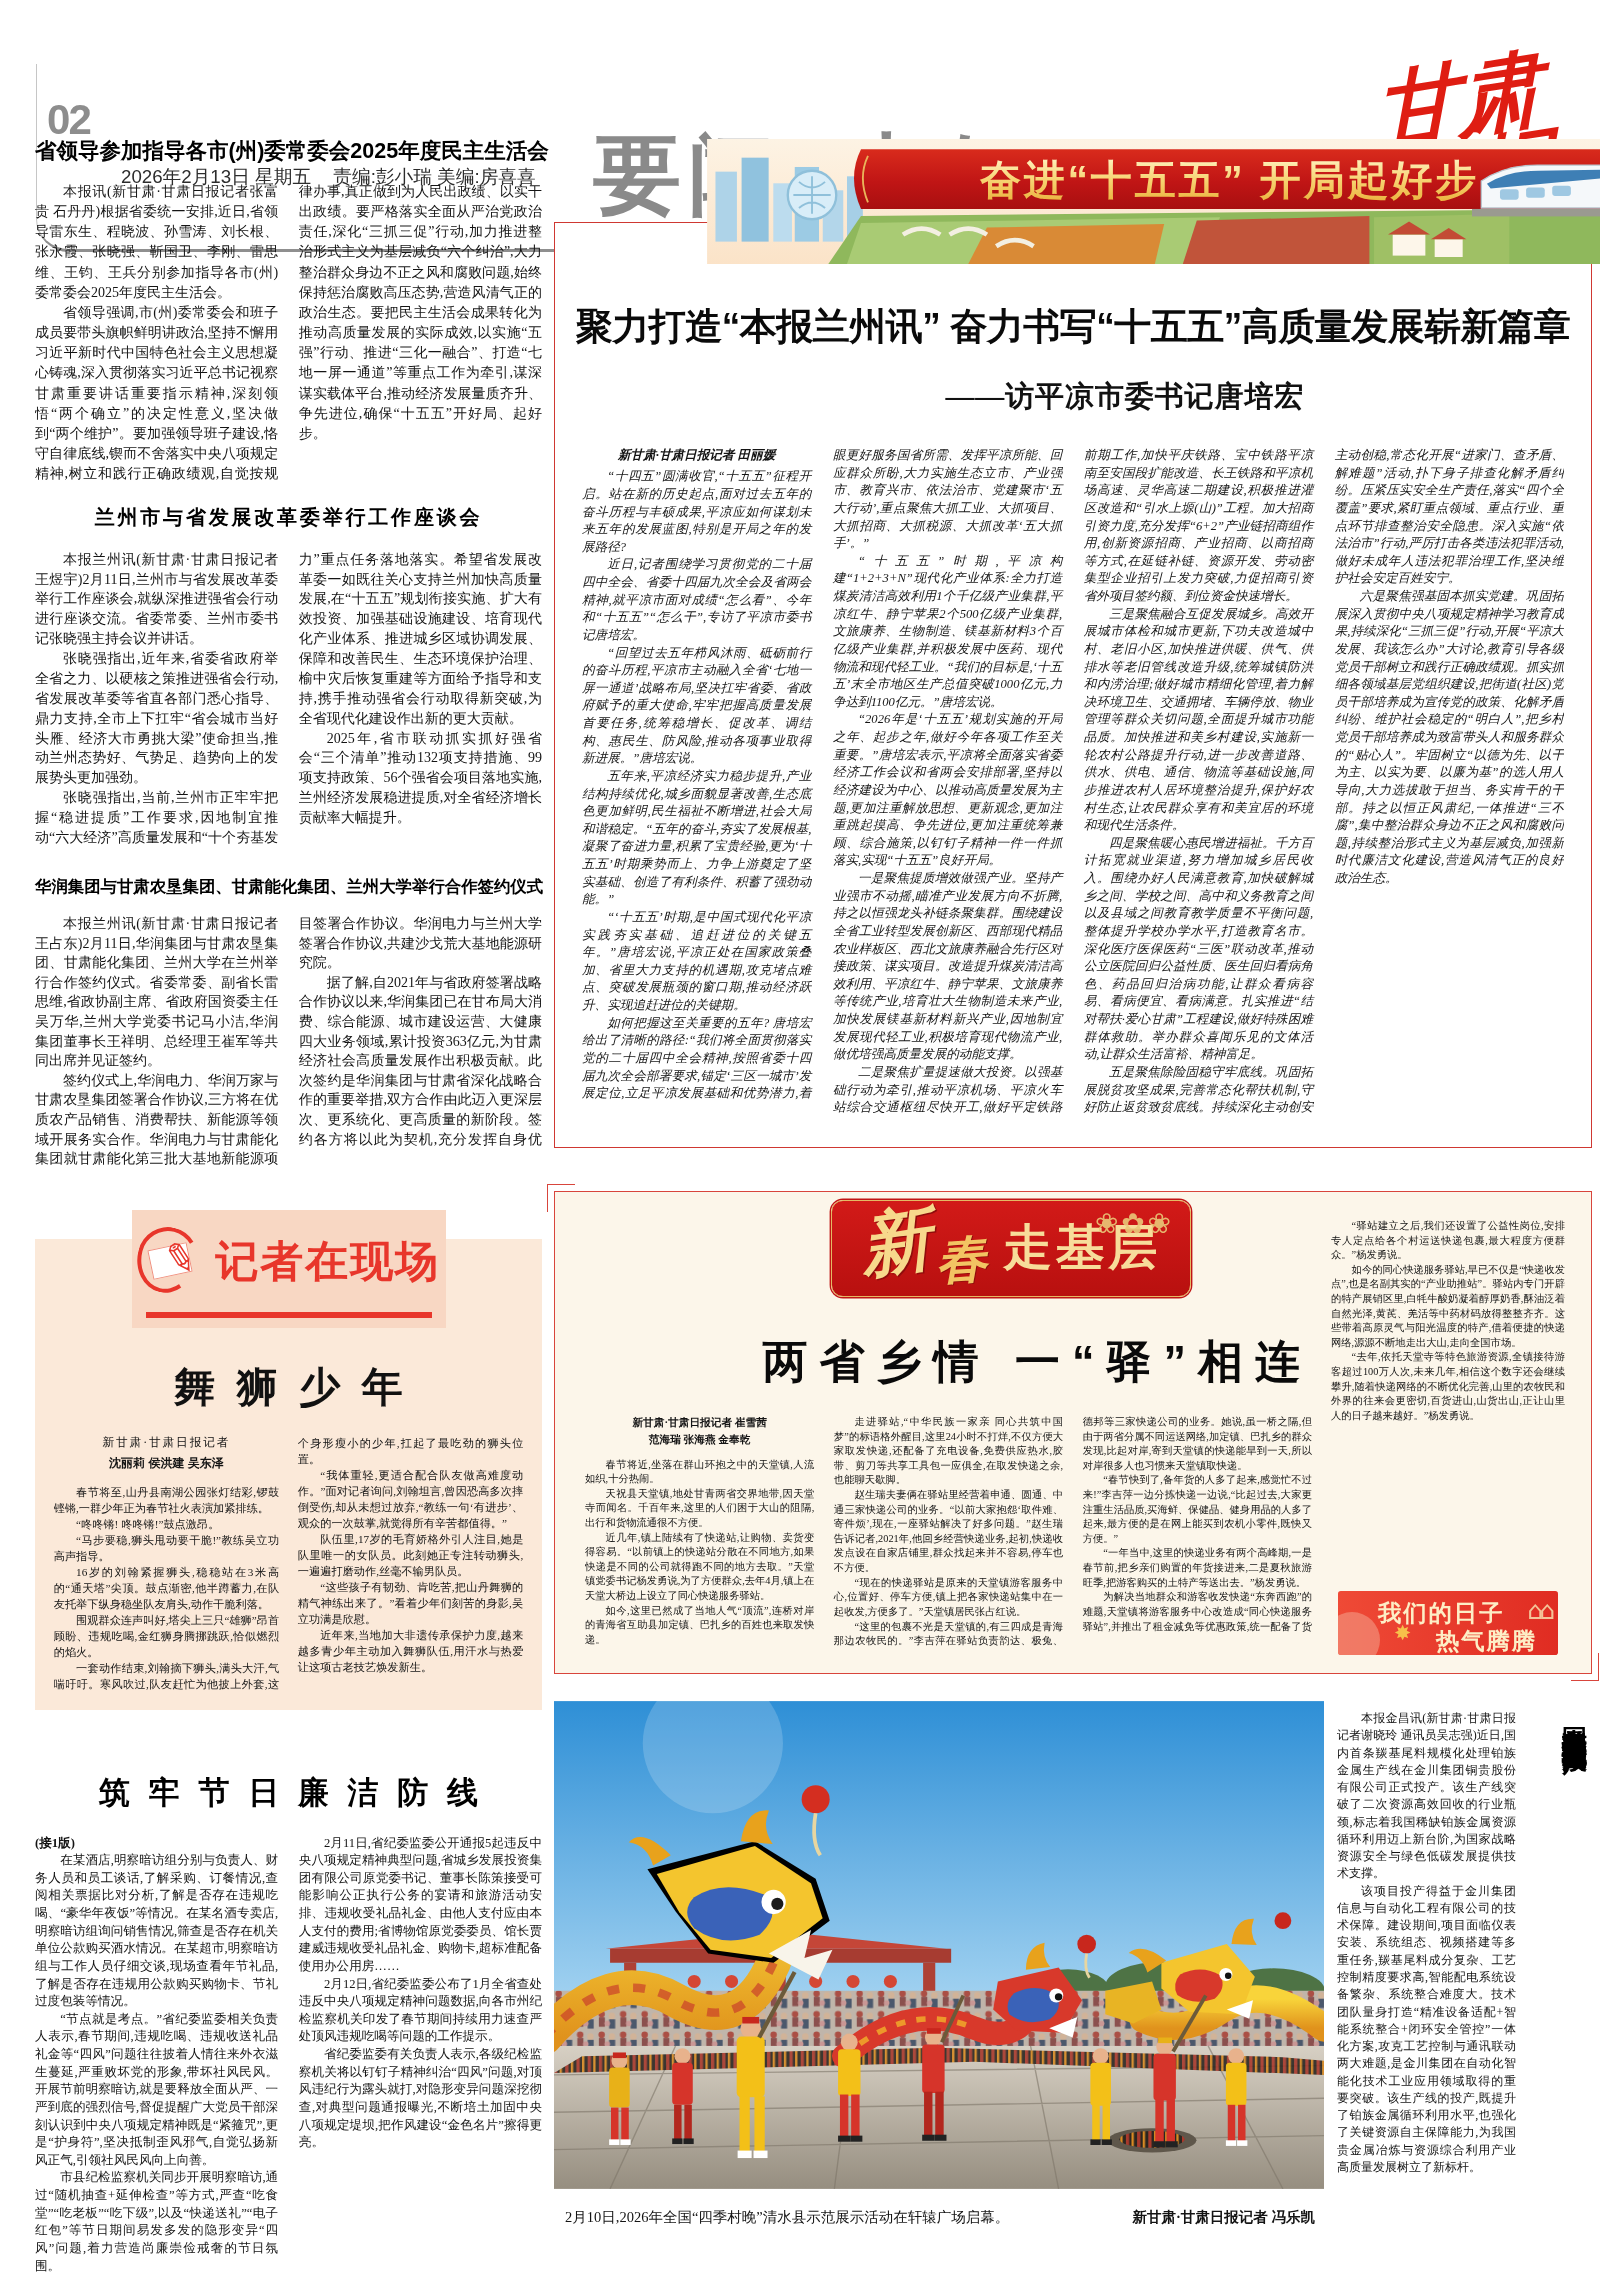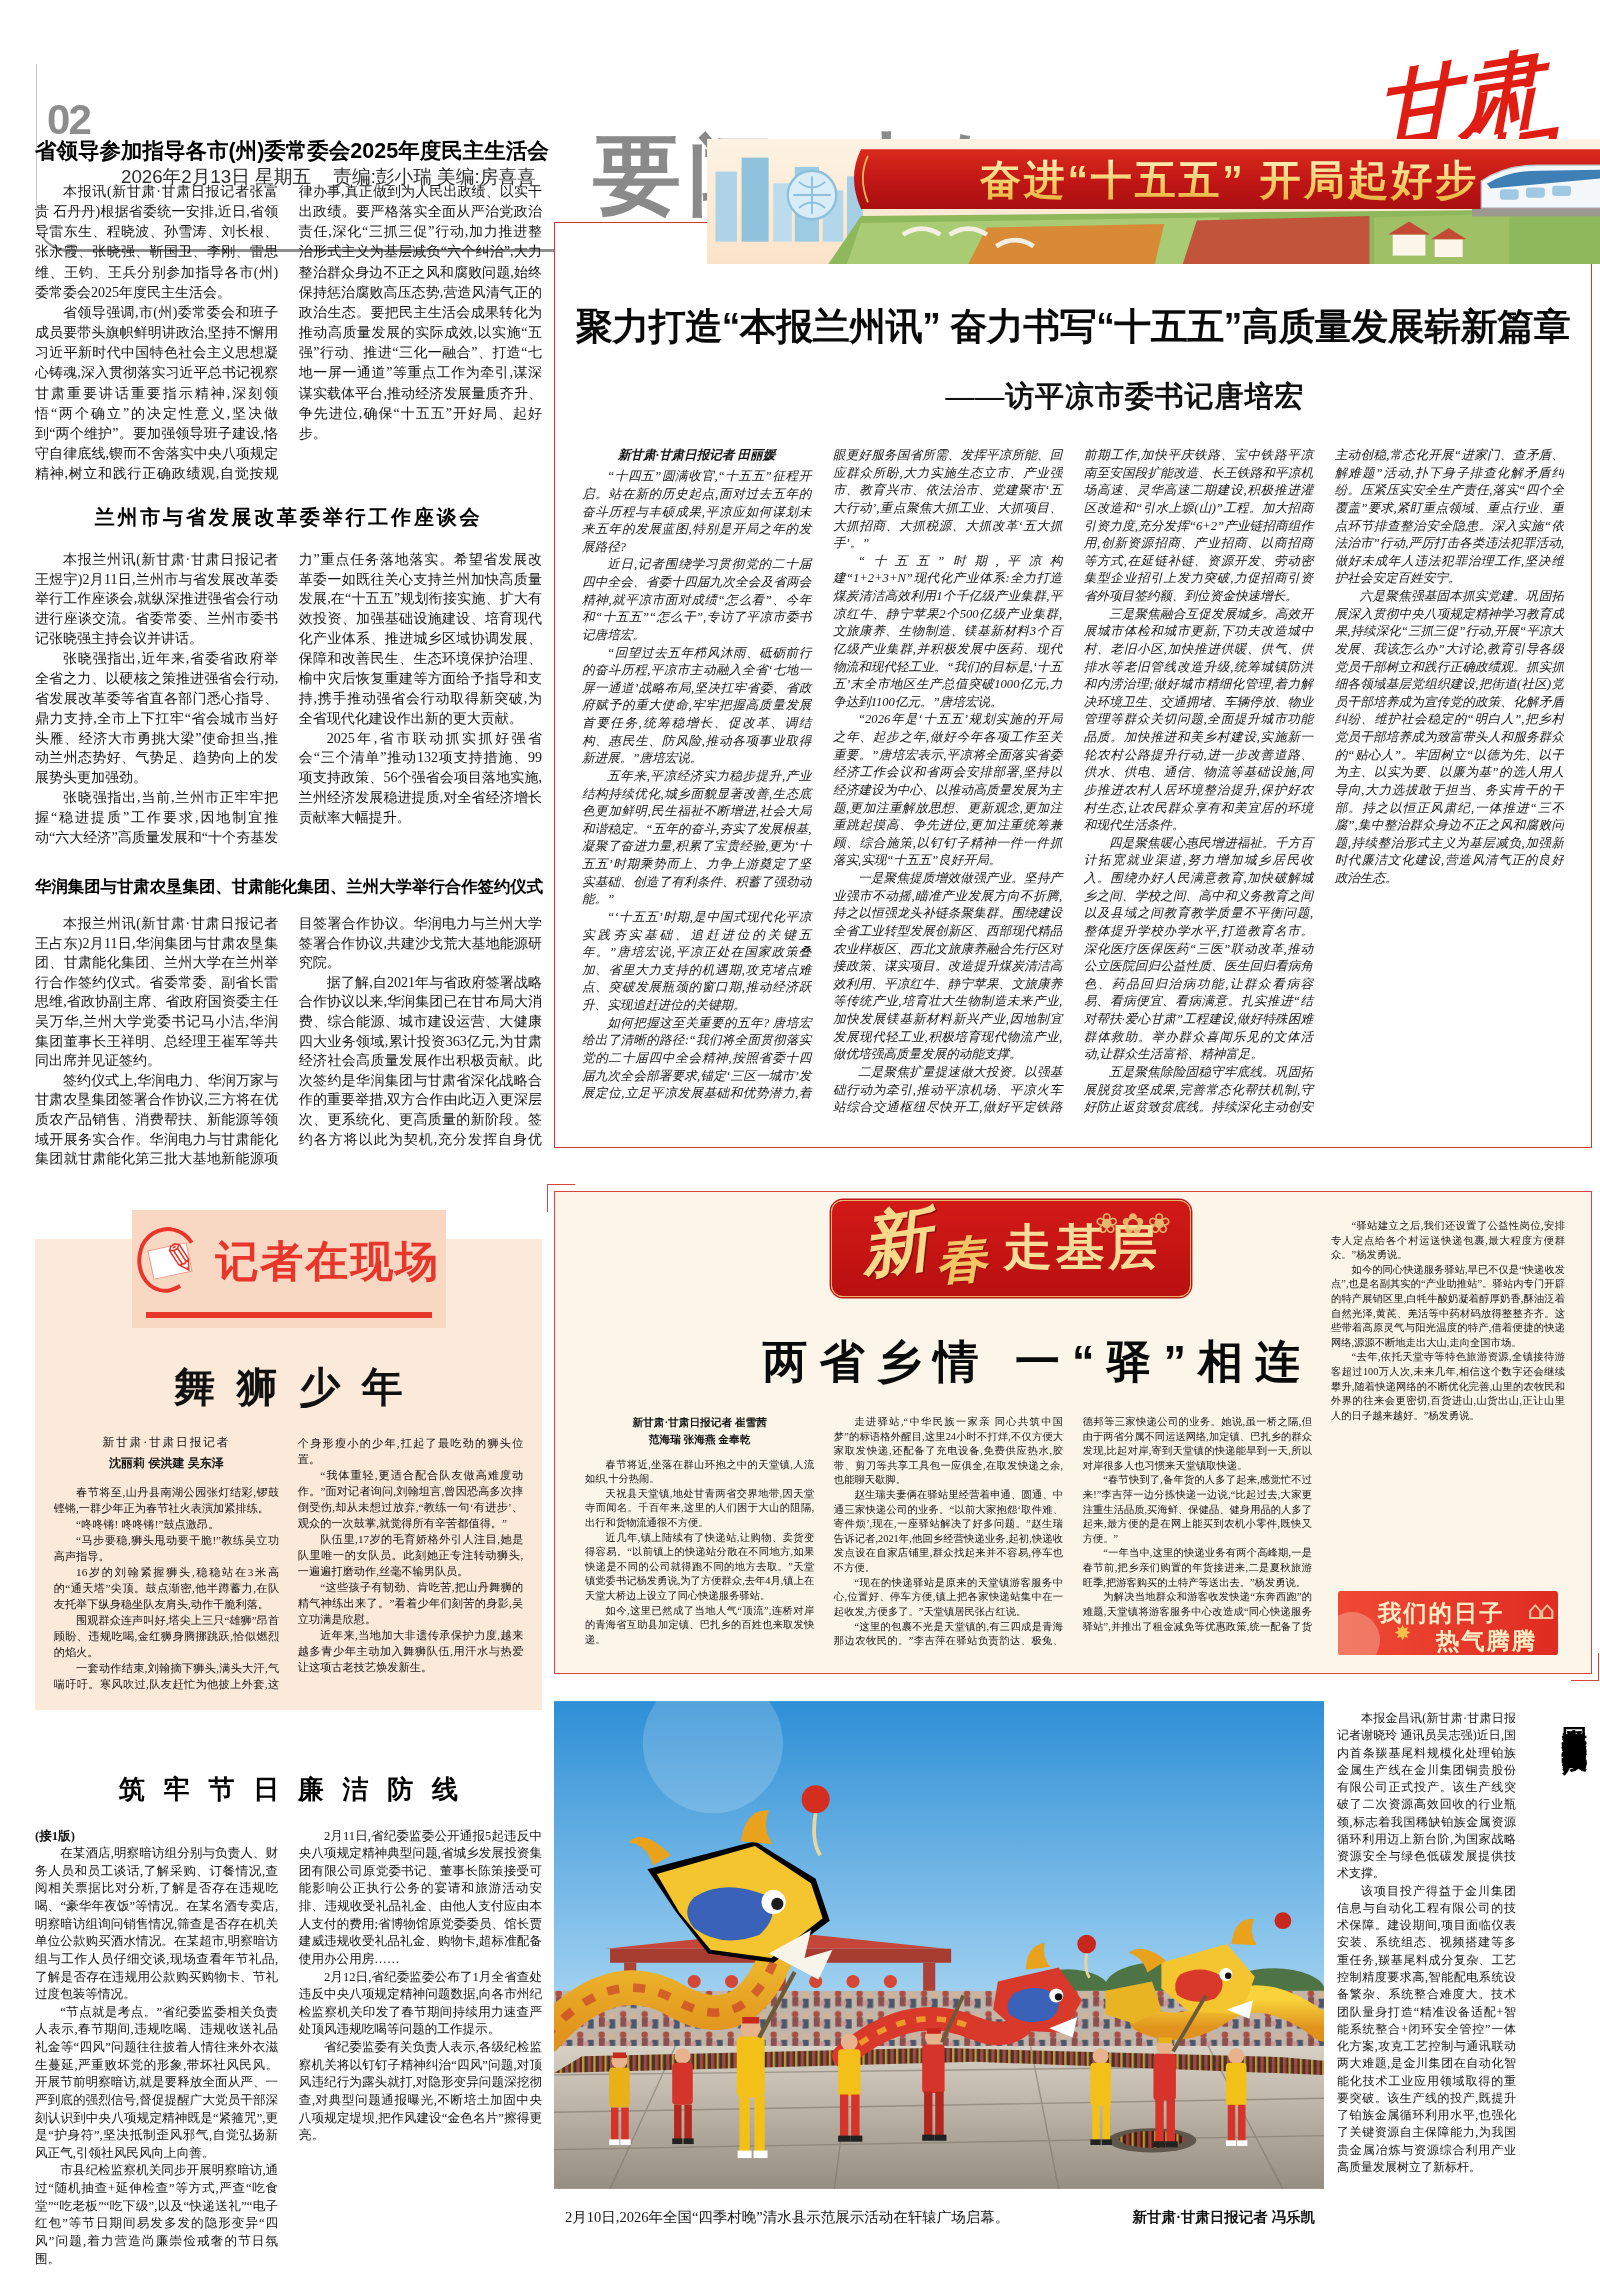--- a/index.html
+++ b/index.html
@@ -49,21 +49,21 @@
   .pen-ic .nib { position:absolute; left:27px; top:9.3px; font-size:39px; color:#e8362b; transform:rotate(12deg); font-family:"DejaVu Sans",sans-serif;}
   .rep-badge-text { font-family:"Liberation Sans",sans-serif; font-weight:900; font-size:43px; color:#e8362b; letter-spacing:1.9px; white-space:nowrap; }
   .rep-rule { position:absolute; left:14px; right:14px; bottom:10.3px; height:5.6px; background:#e8362b; }
   .rep-title { position:absolute; left:0; right:0; top:121px; text-align:center; font-family:"Liberation Sans",sans-serif;
     font-weight:900; font-size:41px; letter-spacing:21.5px; text-indent:21.5px; color:#111; }
   .rep-body { position:absolute; left:18.7px; right:18.7px; top:196px; height:262px; column-count:2; column-gap:18.7px;
     font-size:11.2px; line-height:1.43; text-align:justify; overflow:hidden; column-fill:auto; }
   .rep-byline1 { text-align:center; font-size:11.7px; letter-spacing:1.9px; margin-bottom:2.8px; }
   .rep-byline2 { text-align:center; font-family:"Liberation Sans",sans-serif; font-weight:bold; font-size:12px; margin-bottom:12px; }
   
-  .a4-title { font-size:26px; letter-spacing:18.7px; text-indent:18.7px; }
+  .a4-title { font-size:31px; letter-spacing:18.7px; text-indent:18.7px; }
   .a4-body { margin-top:20.6px; height:449px; column-count:2; column-gap:20.6px; font-size:12.6px; line-height:1.40; }
   
   .main-box { position:absolute; left:554px; top:222px; width:1038px; height:926px; border:1.9px solid #cf3832; background:#fff; }
   .banner { position:absolute; left:151px; top:-84px; width:900px; height:134px; z-index:3; overflow:hidden; }
   .main-headline { position:absolute; left:0; right:0; top:79px; text-align:center; white-space:nowrap;
     font-family:"Liberation Sans",sans-serif; font-weight:900; font-size:37px; color:#0a0a0a; letter-spacing:-0.5px; }
   .main-sub { position:absolute; left:55%; top:154px; transform:translateX(-50%); font-weight:bold;
     font-size:29px; letter-spacing:0.9px; color:#111; }
   .main-body { position:absolute; left:27px; right:27px; top:224px; height:673px; column-count:4; column-gap:21.5px;
     font-size:12.6px; line-height:1.40; text-align:justify; overflow:hidden; column-fill:auto;font-style:italic; }

